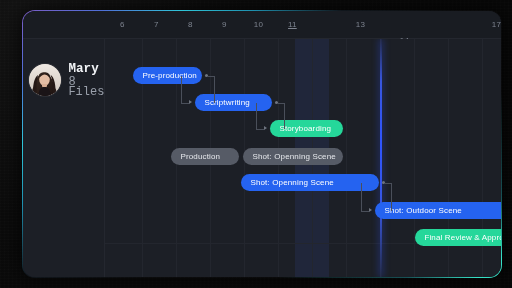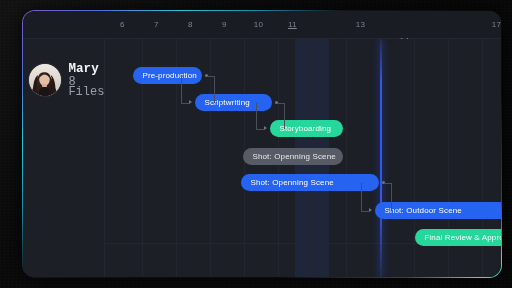--- a/index.html
+++ b/index.html
@@ -276,20 +276,23 @@
         <div id="today-line" style="left: 275px;"></div>
         <div class="bar blue" style="left: 28px; top: 28px; width: 69px;">
           <span>Pre-production</span>
         </div>
         <div class="bar blue" style="left: 90px; top: 55px; width: 77px;">
           <span>Scriptwriting</span>
         </div>
         <div class="bar green" style="left: 165px; top: 81px; width: 73px;">
           <span>Storyboarding</span>
         </div>
+        <div class="bar gray" style="left: 66px; top: 109px; width: 68px;">
+          <span>Production</span>
+        </div>
         <div class="bar gray" style="left: 138px; top: 109px; width: 100px;">
           <span>Shot: Openning Scene</span>
         </div>
         <div class="bar blue" style="left: 136px; top: 135px; width: 138px;">
           <span>Shot: Openning Scene</span>
         </div>
         <div class="bar blue" style="left: 270px; top: 163px; width: 180px;">
           <span>Shot: Outdoor Scene</span>
         </div>
         <div class="bar green" style="left: 310px; top: 190px; width: 140px;">

